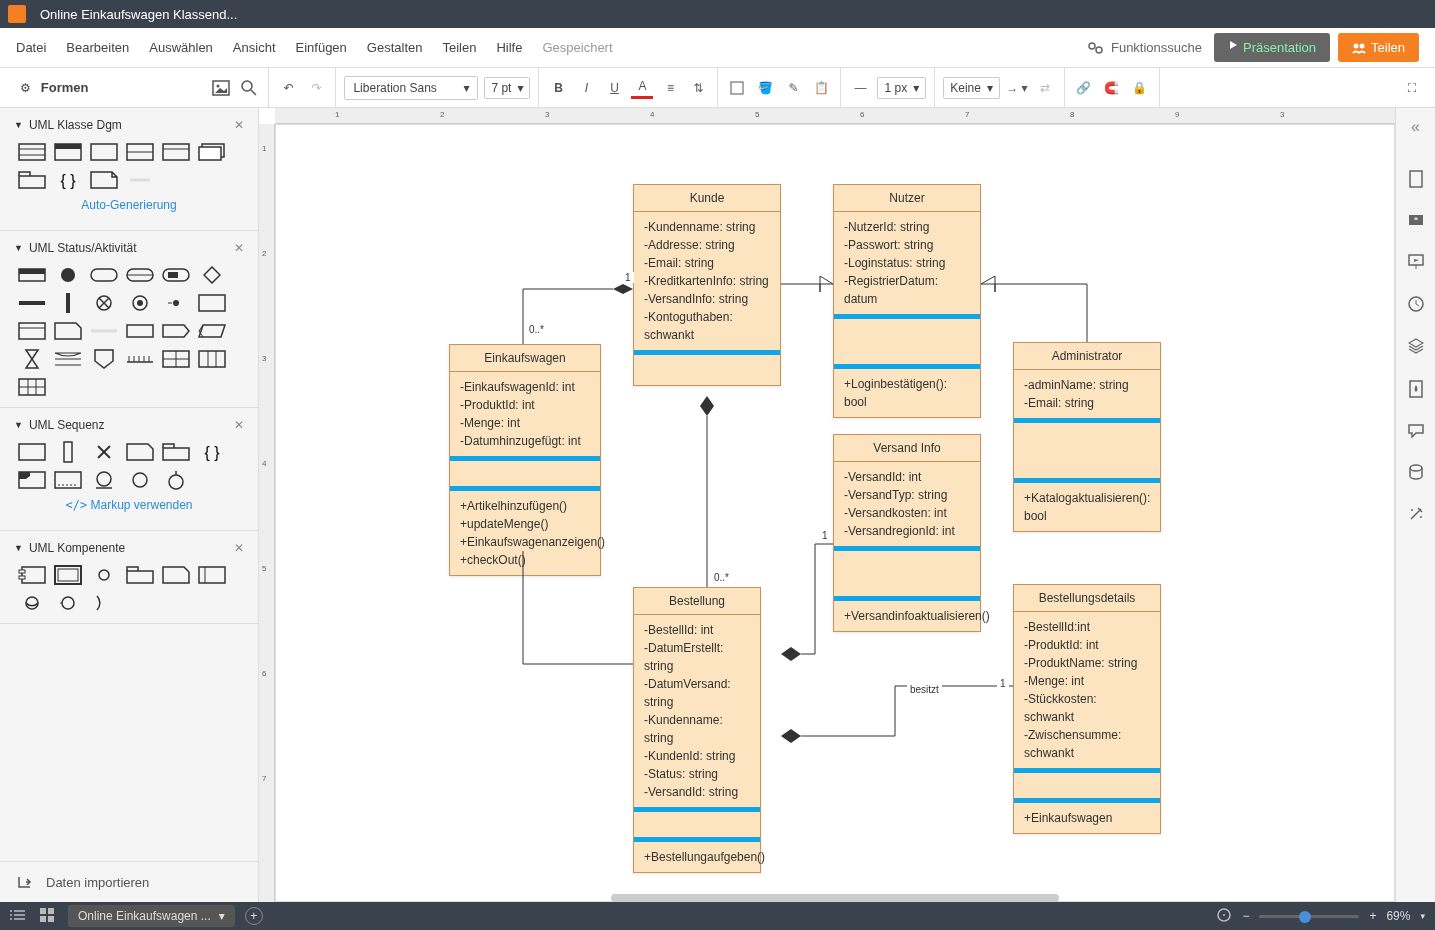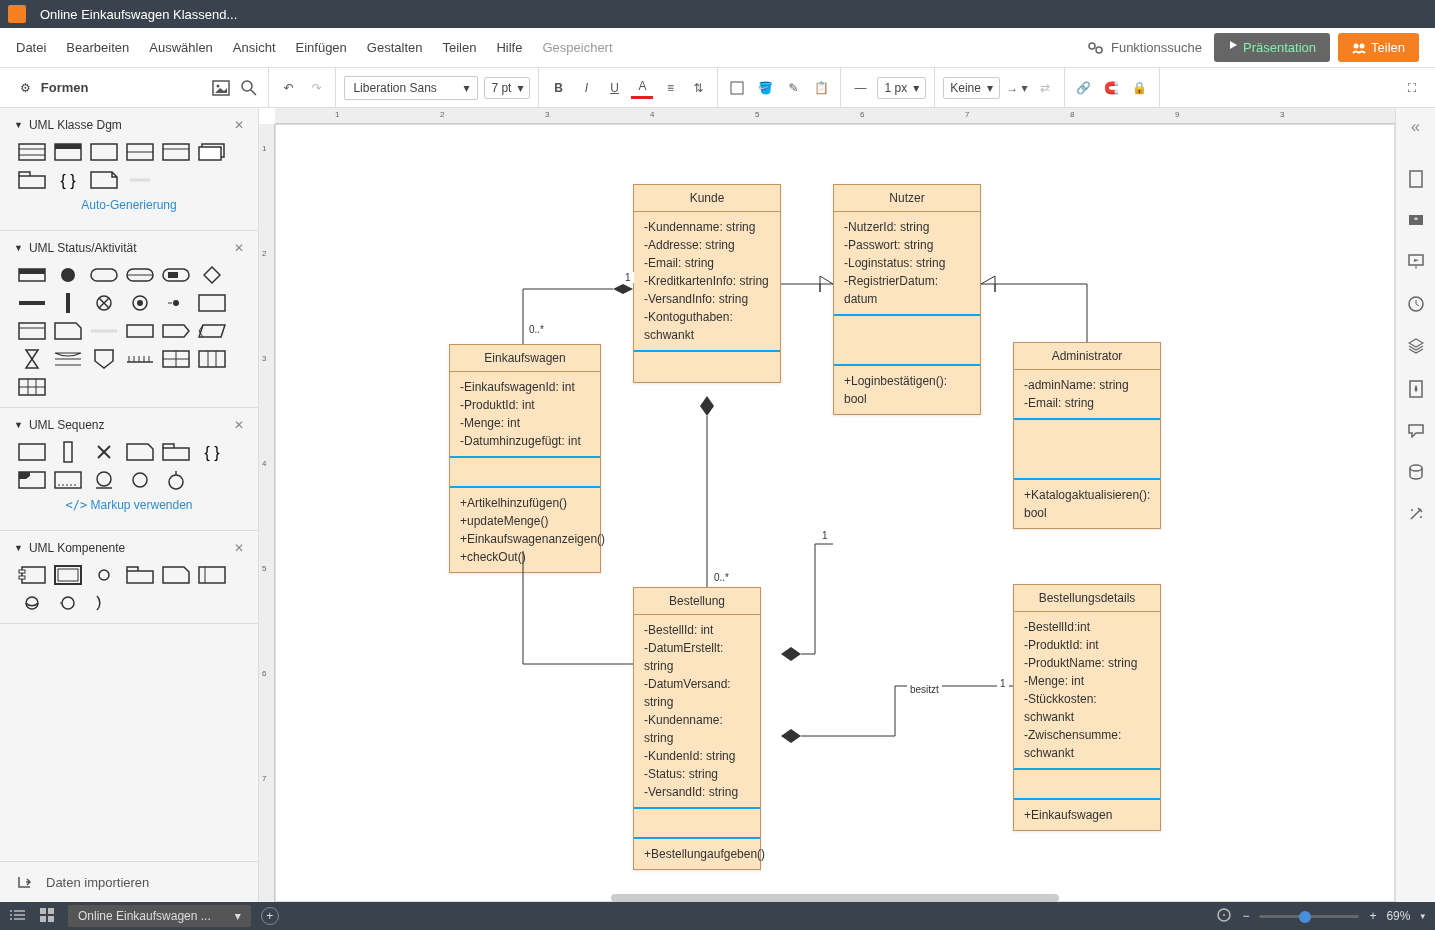--- a/index.html
+++ b/index.html
@@ -33,30 +33,30 @@
 .sb-link{color:#2a8dd4;font-size:12px;text-align:center;padding:8px;cursor:pointer}
 .sb-import{position:absolute;bottom:0;left:0;right:0;padding:12px 18px;border-top:1px solid #ddd;font-size:13px;color:#555;display:flex;align-items:center;gap:10px;background:#f5f5f5}
 .canvas-wrap{flex:1;position:relative;background:#fff;overflow:hidden}
 .ruler-h{position:absolute;top:0;left:16px;right:0;height:16px;background:#eee;border-bottom:1px solid #ccc;font-size:8px;color:#666}
 .ruler-h .tick{position:absolute;top:2px}
 .ruler-v{position:absolute;top:16px;left:0;bottom:0;width:16px;background:#eee;border-right:1px solid #ccc;font-size:8px;color:#666}
 .ruler-v .tick{position:absolute;left:3px}
 .canvas{position:absolute;top:16px;left:16px;right:0;bottom:0;background:#fff;box-shadow:inset 0 0 0 1px #ddd}
 .uml{position:absolute;background:#fce4c0;border:1px solid #c4935e;font-size:12px;color:#333;box-shadow:0 1px 3px rgba(0,0,0,0.1)}
 .uml .uh{text-align:center;padding:6px;border-bottom:1px solid #c4935e}
-.uml .us{padding:6px 10px;border-bottom:2px solid #0ea5e9;line-height:1.5;min-height:20px}
+.uml .us{padding:6px 10px;border-bottom:5px solid #0ea5e9;line-height:1.5;min-height:20px}
 .uml .us:last-child{border-bottom:none}
 .conn{position:absolute;pointer-events:none}
 .clabel{position:absolute;font-size:10px;color:#333;background:#fff;padding:0 3px}
 .rpanel{width:40px;background:#f5f5f5;border-left:1px solid #ddd;display:flex;flex-direction:column;align-items:center;padding-top:10px;gap:22px}
 .rpanel .ric{color:#666;cursor:pointer}
 .rpanel .collapse{color:#888;margin-bottom:12px}
 .footer{height:28px;background:#3a434d;display:flex;align-items:center;padding:0 10px;color:#ddd;font-size:12px}
 .footer .fic{margin-right:14px;cursor:pointer;color:#bbb}
-.footer .tab{background:#555;padding:4px 10px;border-radius:2px;display:flex;align-items:center;gap:24px;margin-right:10px}
+.footer .tab{background:#555;padding:4px 10px;border-radius:2px;display:flex;align-items:center;gap:8px;margin-right:10px}
 .footer .plus{width:18px;height:18px;border:1px solid #888;border-radius:50%;display:flex;align-items:center;justify-content:center}
 .footer .sp{flex:1}
 .footer .zoom{display:flex;align-items:center;gap:10px}
 .footer .zbar{width:100px;height:3px;background:#666;position:relative;border-radius:2px}
 .footer .zbar .zk{position:absolute;width:12px;height:12px;background:#4a90d9;border-radius:50%;top:-4px;left:40px}
 .hscroll{position:absolute;bottom:0;left:30%;width:40%;height:8px;background:#ccc;border-radius:4px}
 </style>
 </head>
 <body>
 
@@ -605,20 +605,29 @@
       </div>
 
       <div class="uml" style="left:738px;top:218px;width:148px">
         <div class="uh">Administrator</div>
         <div class="us" style="white-space:pre-line">-adminName: string
 -Email: string</div>
         <div class="us" style="height:60px"></div>
         <div class="us" style="white-space:pre-line">+Katalogaktualisieren(): bool</div>
       </div>
 
+      <div class="uml" style="left:558px;top:310px;width:148px">
+        <div class="uh">Versand Info</div>
+        <div class="us" style="white-space:pre-line">-VersandId: int
+-VersandTyp: string
+-Versandkosten: int
+-VersandregionId: int</div>
+        <div class="us" style="height:50px"></div>
+        <div class="us" style="white-space:pre-line">+Versandinfoaktualisieren()</div>
+      </div>
 
       <div class="uml" style="left:358px;top:463px;width:128px">
         <div class="uh">Bestellung</div>
         <div class="us" style="white-space:pre-line">-BestellId: int
 -DatumErstellt: string
 -DatumVersand: string
 -Kundenname: string
 -KundenId: string
 -Status: string
 -VersandId: string</div>

